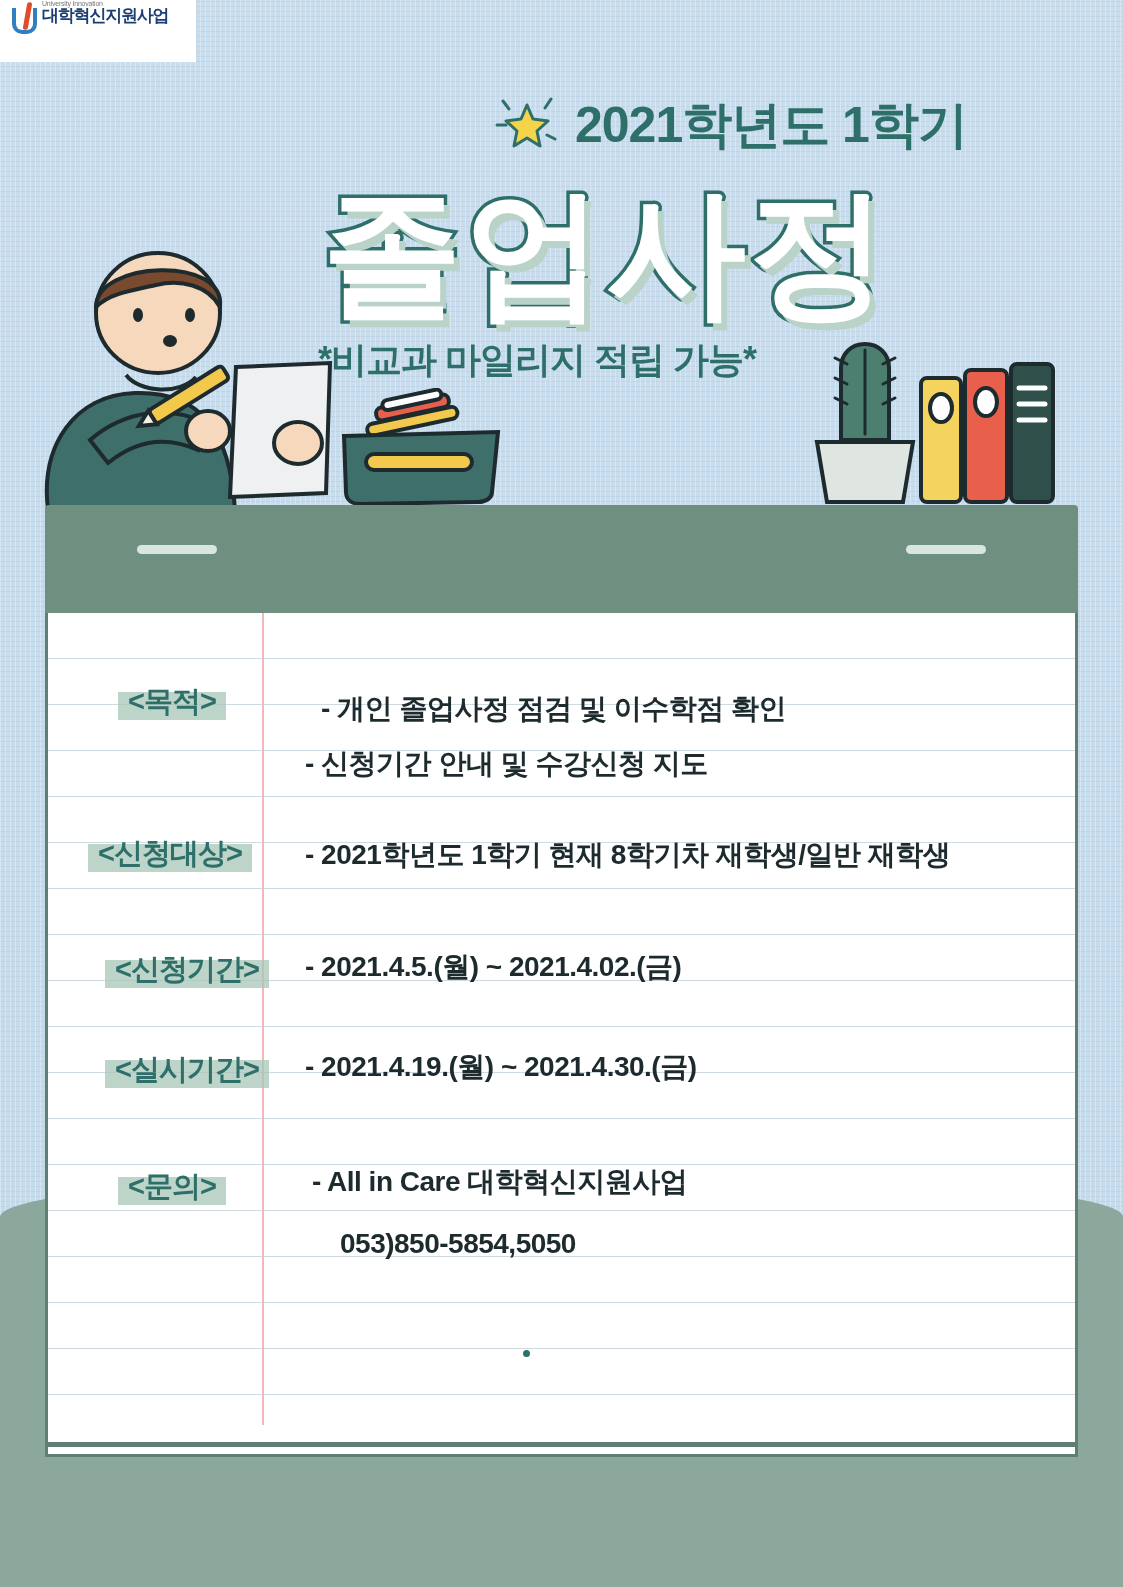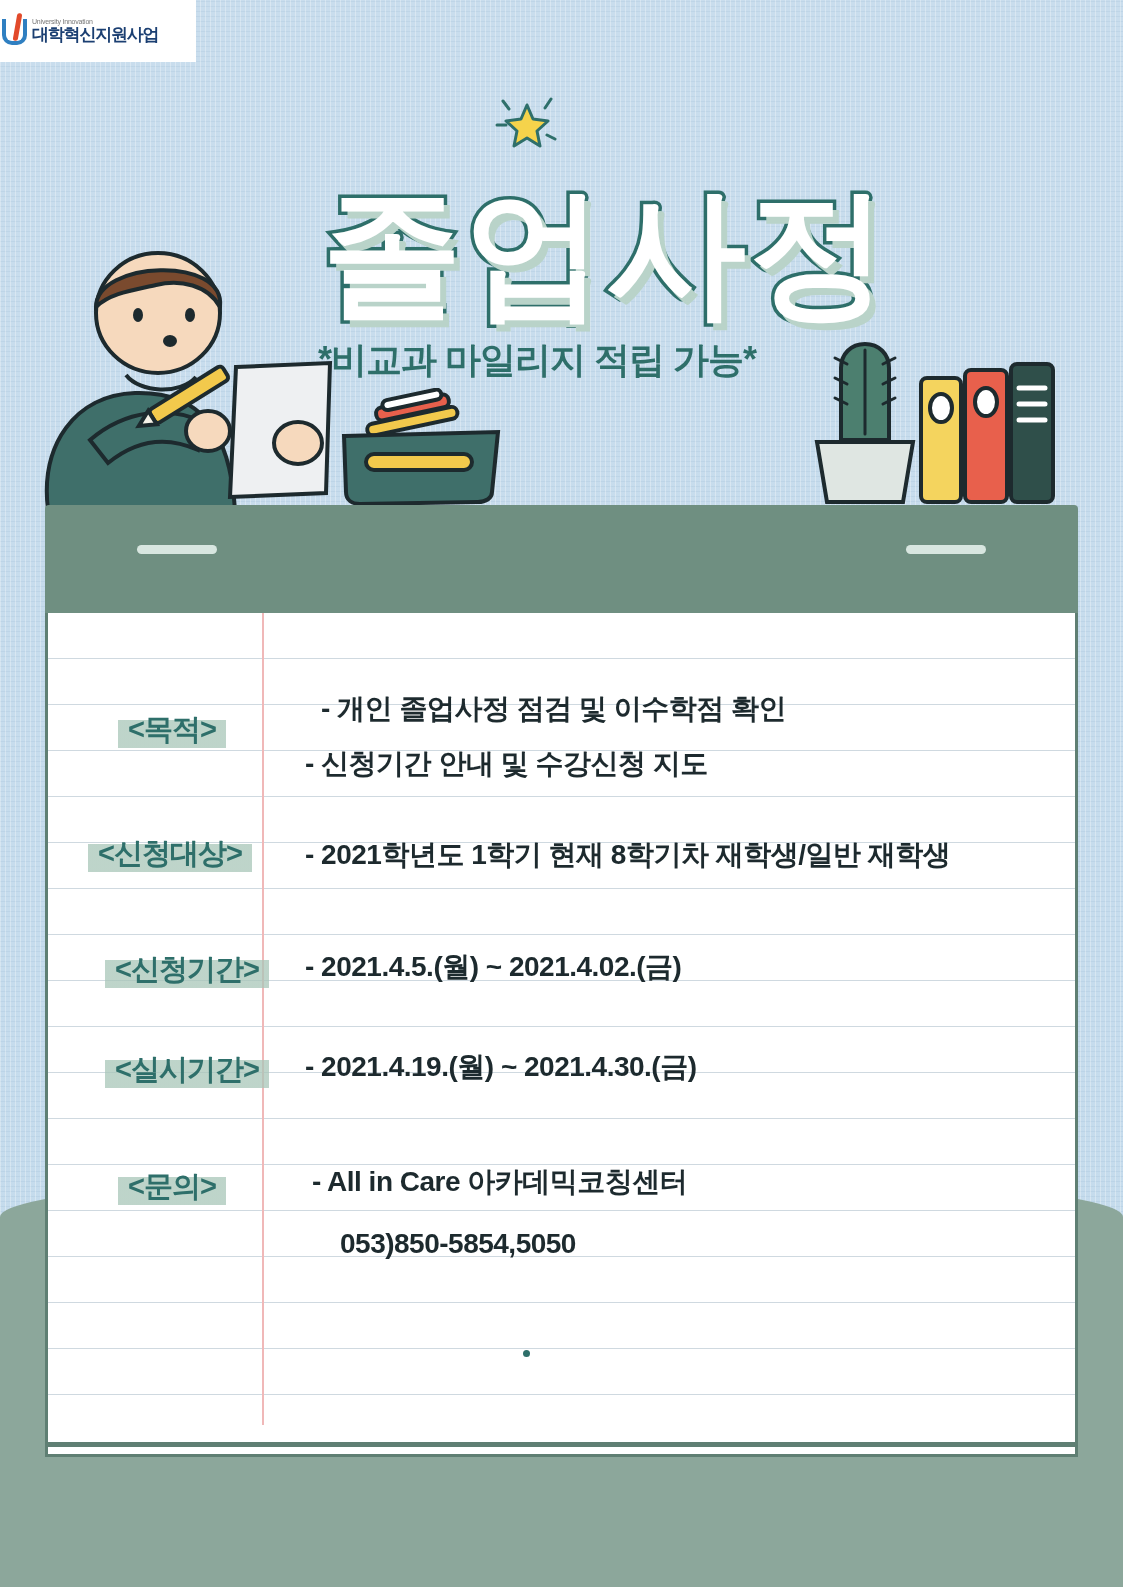--- a/index.html
+++ b/index.html
@@ -42,22 +42,23 @@
   }
 
   
   #logo {
     position: absolute;
     left: 0; top: 0;
     width: 196px;
     height: 62px;
     background: #ffffff;
     display: flex;
-    align-items: center;
+    align-items: flex-start;
     gap: 6px;
+    padding-left: 10px;
     box-sizing: border-box;
   }
   #logo .mark {
     width: 26px; height: 40px;
     position: relative;
     flex: 0 0 auto;
   }
   #logo .mark .u {
     position: absolute;
     left: 2px; top: 8px;
@@ -240,20 +241,21 @@
       <span class="en">University Innovation</span>
       <span class="ko">대학혁신지원사업</span>
     </div>
   </div>
 
   <svg id="star" viewBox="0 0 64 56">
     <path d="M32 10 L38 24 L53 26 L42 36 L45 51 L32 43 L19 51 L22 36 L11 26 L26 24 Z" fill="#f5d34b" stroke="#2e6f6a" stroke-width="3" stroke-linejoin="round"></path>
     <path d="M8 6 L14 14 M56 4 L50 13 M2 30 L11 30 M60 44 L52 40" stroke="#2e6f6a" stroke-width="3" stroke-linecap="round"></path>
   </svg>
 
+  <div id="subtitle-year">2021학년도 1학기</div>
   <div id="main-title">졸업사정</div>
   <div id="sub-note">*비교과 마일리지 적립 가능*</div>
 
   <svg id="character" viewBox="0 0 330 265">
 
     <path d="M18 265 C10 200 45 150 105 148 C170 146 200 185 205 265 Z" fill="#3f6f6a" stroke="#1d2a2e" stroke-width="4"></path>
 
     <path d="M60 195 C95 165 140 160 175 178 L168 205 C135 190 105 196 78 218 Z" fill="#3f6f6a" stroke="#1d2a2e" stroke-width="4"></path>
 
     <ellipse cx="128" cy="68" rx="62" ry="60" fill="#f6d9bd" stroke="#1d2a2e" stroke-width="4"></ellipse>
@@ -307,28 +309,28 @@
     <div class="handle left"></div>
     <div class="handle right"></div>
   </div>
 
   <div id="page">
     <div id="page-margin"></div>
   </div>
   <div id="page-bottom"></div>
   <div id="page-bottom2"></div>
 
-  <div class="label" style="left:118px; top:708px;">&lt;목적&gt;</div>
+  <div class="label" style="left:118px; top:680px;">&lt;목적&gt;</div>
   <div class="label" style="left:105px; top:948px;">&lt;신청기간&gt;</div>
   <div class="label" style="left:88px;  top:832px;">&lt;신청대상&gt;</div>
   <div class="label" style="left:105px; top:1048px;">&lt;실시기간&gt;</div>
   <div class="label" style="left:118px; top:1165px;">&lt;문의&gt;</div>
 
   <div class="value" style="left:305px; top:690px;margin-left:16px;">- 개인 졸업사정 점검 및 이수학점 확인</div>
   <div class="value" style="left:305px; top:745px;">- 신청기간 안내 및 수강신청 지도</div>
   <div class="value" style="left:305px; top:836px;">- 2021학년도 1학기 현재 8학기차 재학생/일반 재학생</div>
   <div class="value" style="left:305px; top:948px;">- 2021.4.5.(월) ~ 2021.4.02.(금)</div>
   <div class="value" style="left:305px; top:1048px;">- 2021.4.19.(월) ~ 2021.4.30.(금)</div>
-  <div class="value" style="left:312px; top:1163px;">- All in Care 아카데믹코칭센터</div>
+  <div class="value" style="left:312px; top:1163px;">- All in Care 대학혁신지원사업</div>
   <div class="value" style="left:340px; top:1228px;">053)850-5854,5050</div>
 
   <div class="dot-end"></div>
 </div>
 
 </body></html>

